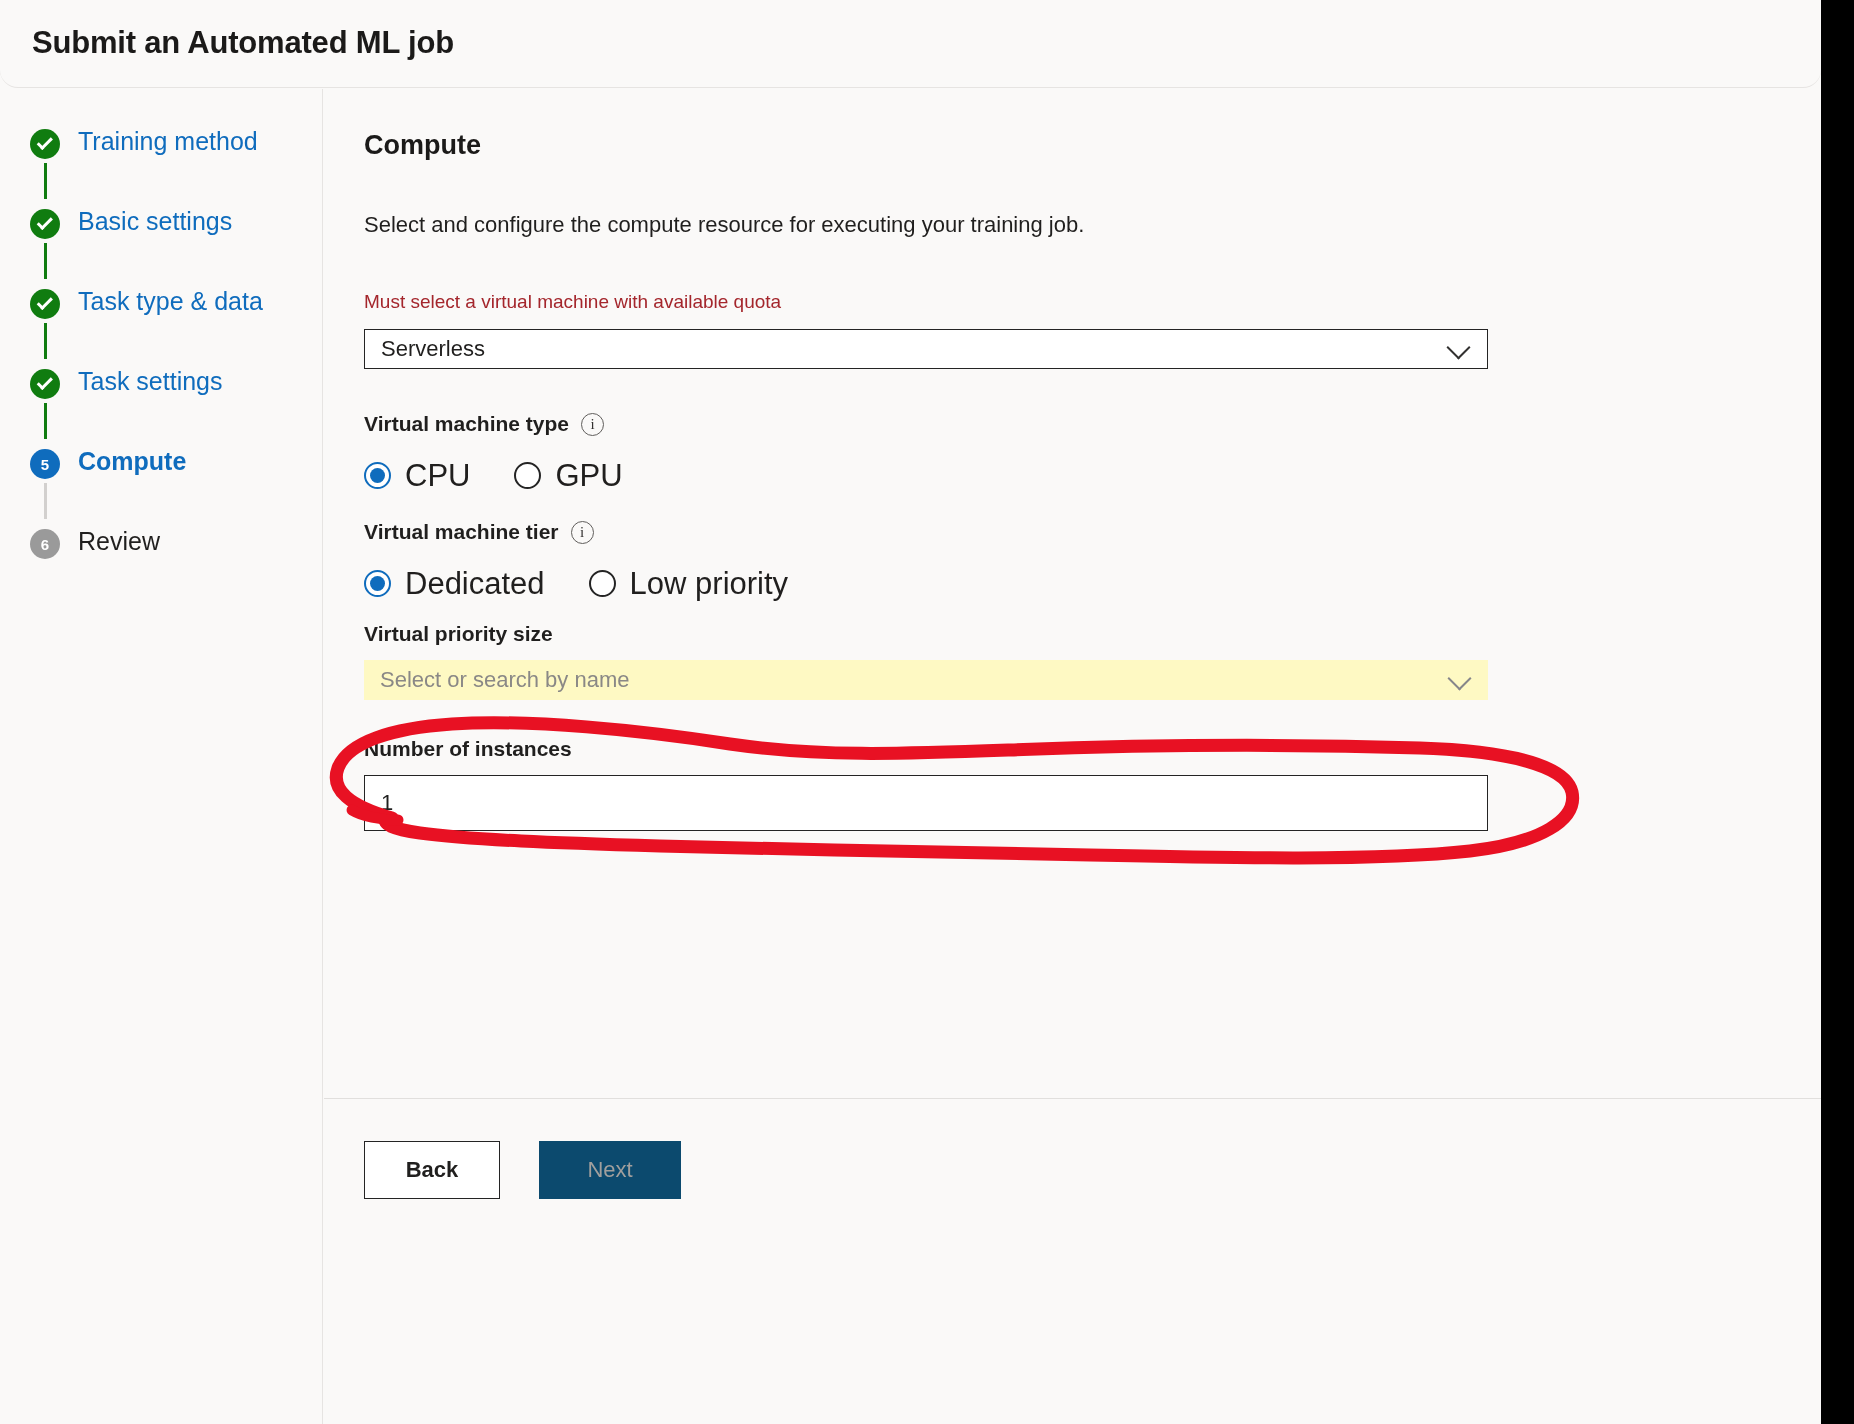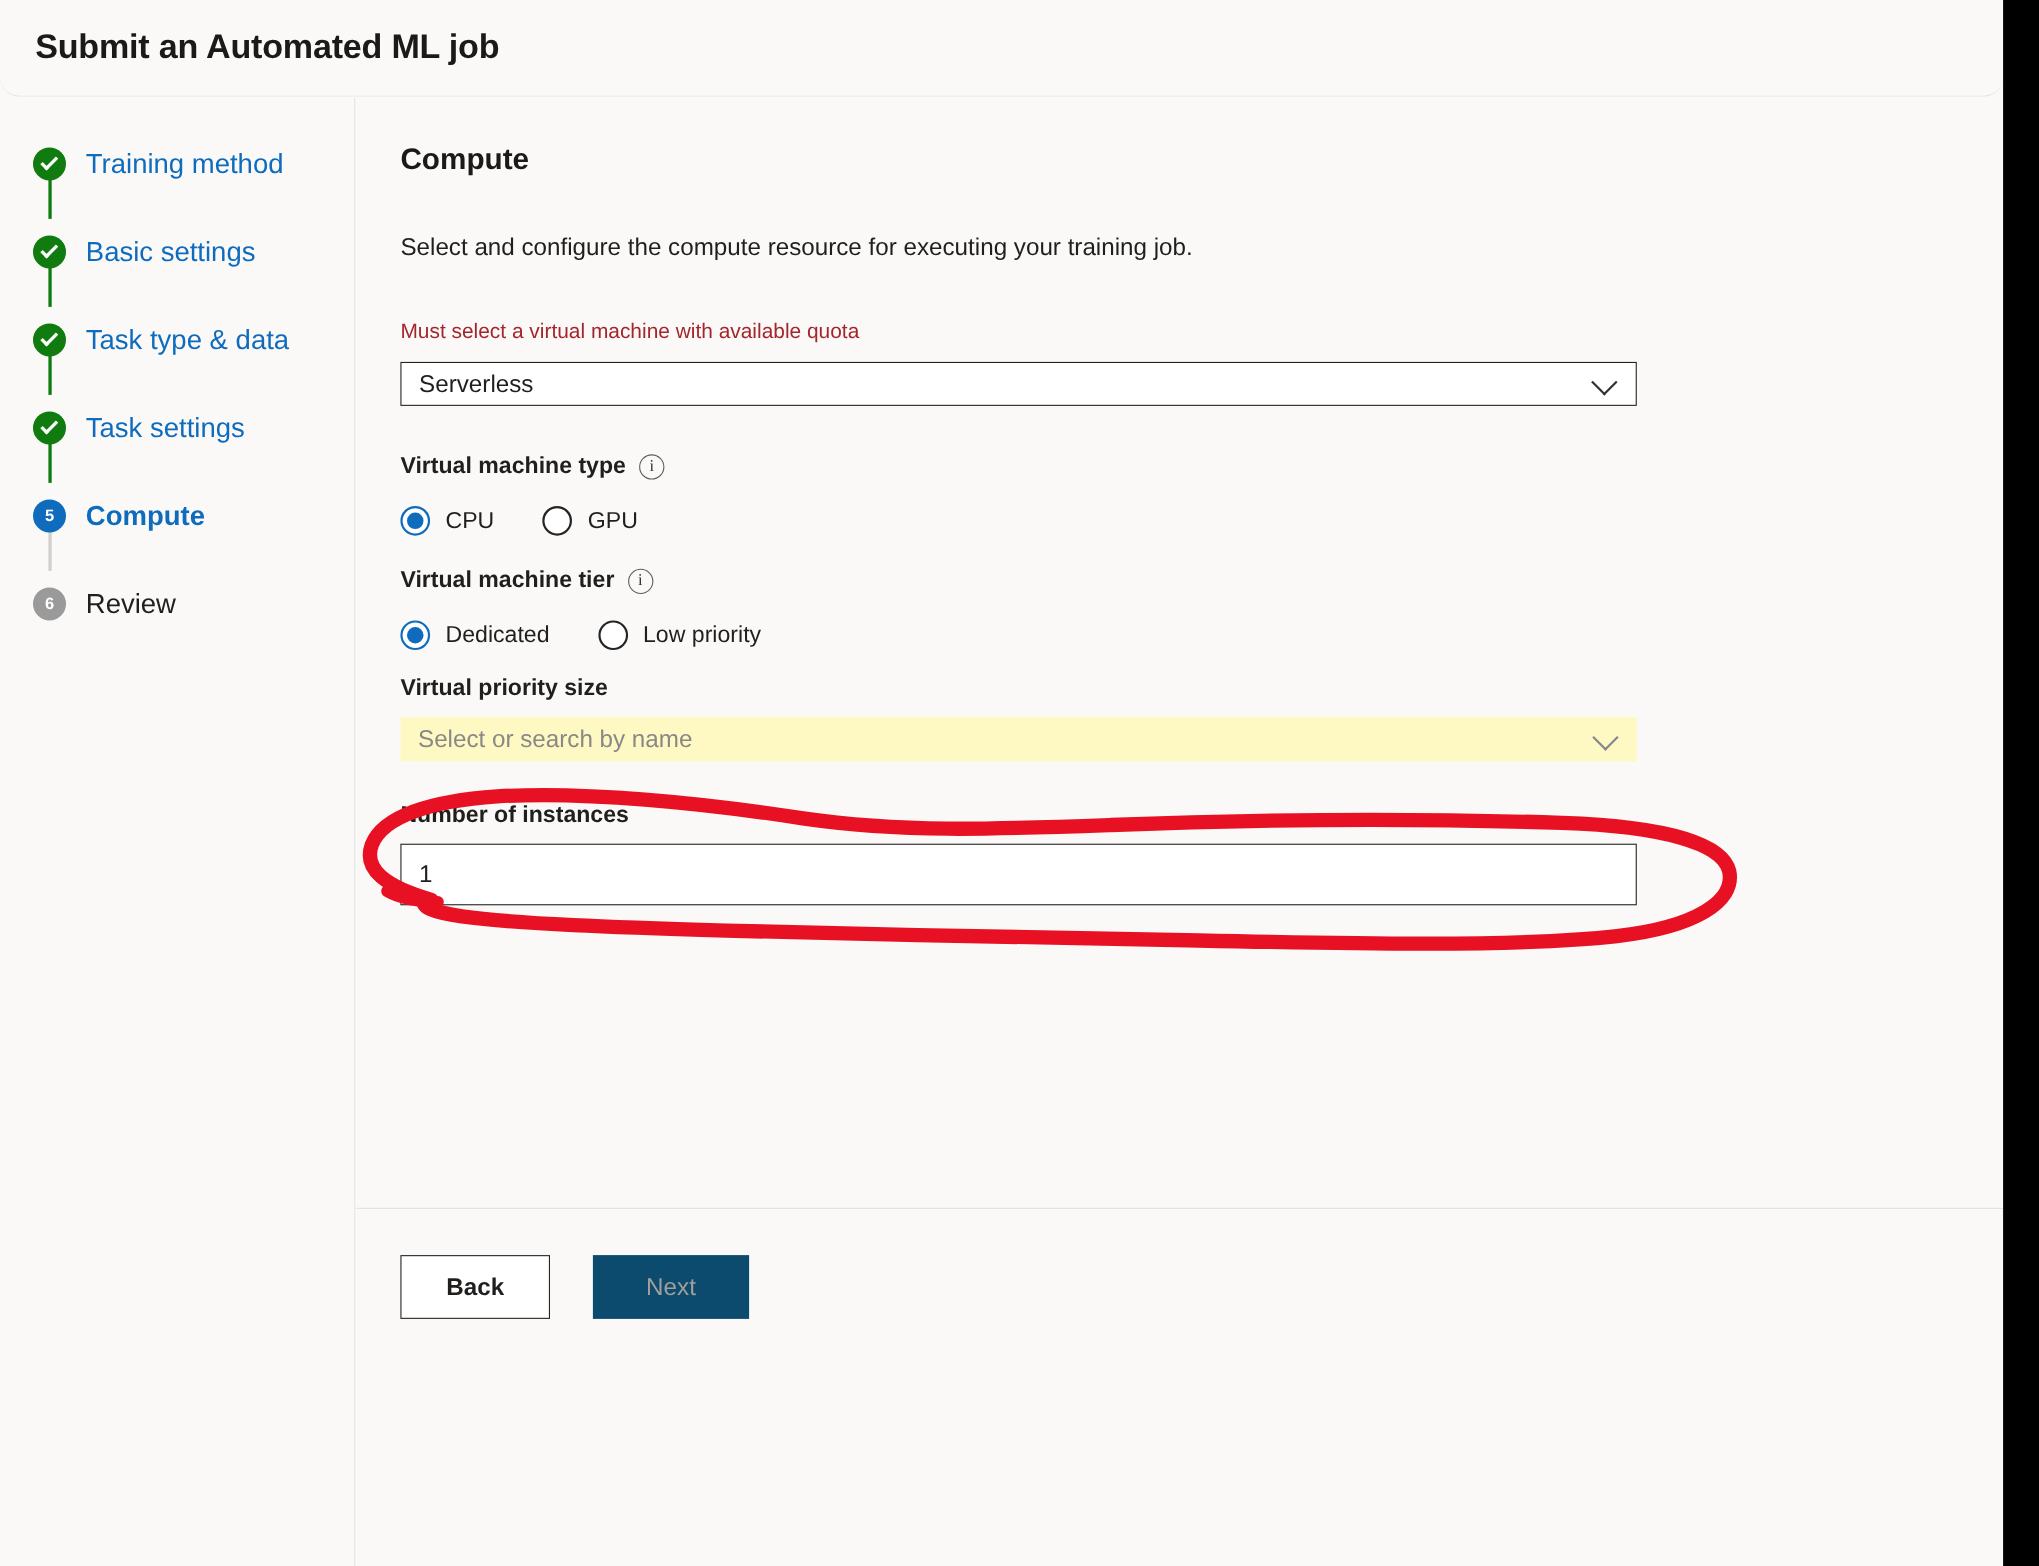--- a/index.html
+++ b/index.html
@@ -57,21 +57,20 @@
     left: 0; top: 89px;
     width: 323px; height: 1335px;
     background: #faf9f8;
     border-right: 1px solid #e6e4e2;
   }
   .step {
     position: absolute;
     left: 30px;
     height: 40px;
     display: flex;
-    align-items: center;
   }
   .step-bullet {
     width: 30px; height: 30px;
     border-radius: 50%;
     flex: 0 0 30px;
     display: flex;
     align-items: center;
     justify-content: center;
     font-size: 15px;
     font-weight: bold;
@@ -226,21 +225,21 @@
     justify-content: center;
     background: #ffffff;
   }
   .radio.off { border-color: #242424; }
   .radio .dot {
     width: 15px; height: 15px;
     border-radius: 50%;
     background: #0f6cbd;
   }
   .radio-text {
-    font-size: 21px;
+    font-size: 31px;
     color: #201f1e;
     line-height: 1;
   }
 
   
   #footer {
     position: absolute;
     left: 0; bottom: 0;
     width: 1497px; height: 326px;
     border-top: 1px solid #e1dfdd;

